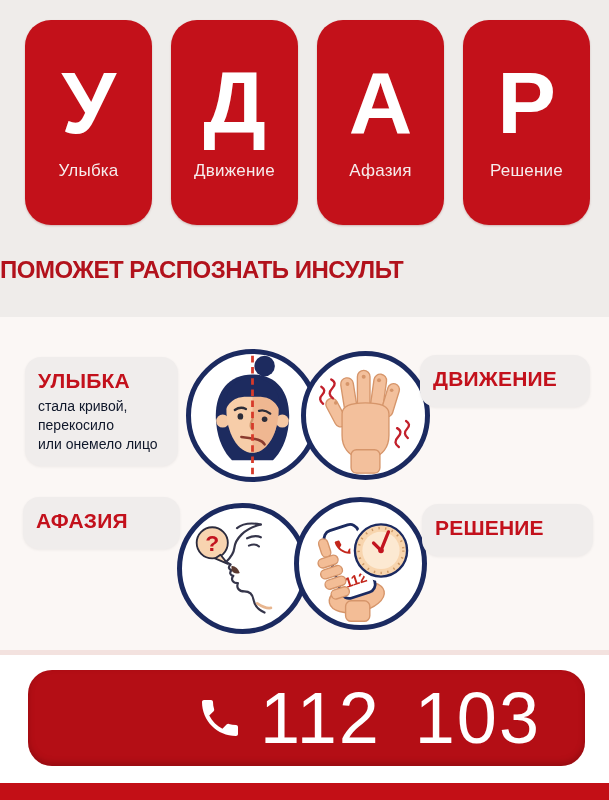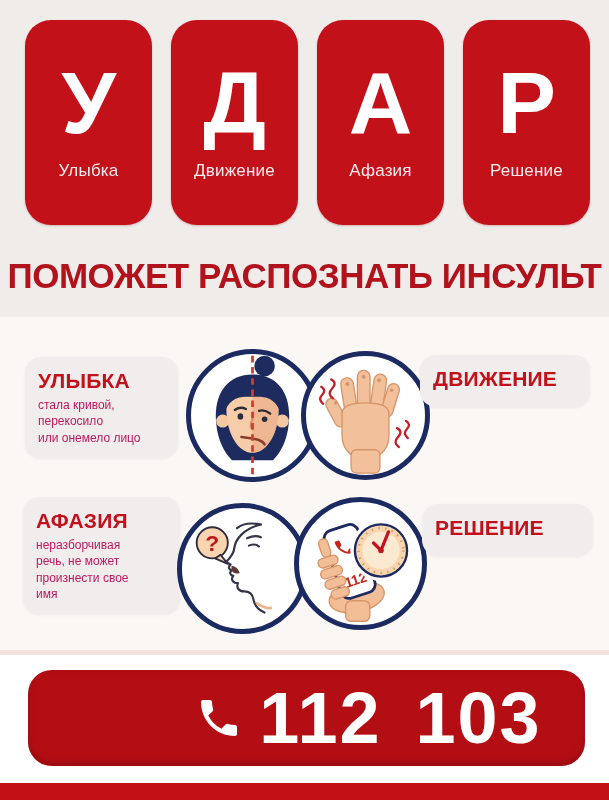--- a/index.html
+++ b/index.html
@@ -11,53 +11,53 @@
   .top-section{position:absolute;top:0;left:0;width:609px;height:317px;background:#efecea;}
   .cards-row{position:absolute;top:20px;left:25px;display:flex;gap:19px;}
   .acr-card{
     width:127px;height:205px;background:#c3111a;border-radius:26px;
     color:#ffffff;text-align:center;position:relative;
     box-shadow:0 1px 2px rgba(120,20,20,.25);
   }
   .acr-letter{font-size:88px;font-weight:bold;line-height:98px;margin-top:34px;}
   .acr-label{position:absolute;left:0;right:0;bottom:44px;font-size:17px;color:#f6ecec;letter-spacing:.2px;}
   .headline{
-    position:absolute;top:256px;left:0;width:609px;margin:0;text-align:center;
-    font-size:35px;font-weight:bold;color:#b2121c;letter-spacing:-.5px;line-height:1.15;
+    position:absolute;top:256px;left:0;width:609px;margin:0;text-align:left;
+    font-size:24px;font-weight:bold;color:#b2121c;letter-spacing:-.5px;line-height:1.15;
   }
   
   .mid-section{position:absolute;top:317px;left:0;width:609px;height:338px;background:#fbf7f5;}
   .mid-section::after{content:"";position:absolute;left:0;right:0;bottom:0;height:5px;background:#f3e2df;}
   .bubble{
     position:absolute;background:#f0edec;border-radius:16px;padding:12px 13px;
     box-shadow:0 1px 3px rgba(0,0,0,.06);box-sizing:border-box;
   }
   .b-title{font-size:21px;font-weight:bold;color:#c3111c;margin-bottom:4px;letter-spacing:.2px;}
-  .b-desc{font-size:12px;line-height:1.36;color:#be185d;white-space:pre-line;}
+  .b-desc{font-size:14px;line-height:1.36;color:#0f172a;white-space:pre-line;}
   .bubble.b1{left:25px;top:40px;width:153px;}
   .bubble.b2{left:420px;top:38px;width:170px;}
   .bubble.b3{left:23px;top:180px;width:157px;}
   .bubble.b4{left:422px;top:187px;width:171px;}
   .circle{
     position:absolute;background:#ffffff;border:5px solid #1b2a60;border-radius:50%;
     box-sizing:border-box;overflow:hidden;
   }
   .circle svg{display:block;width:100%;height:100%;}
   .circle.c1{left:186px;top:32px;width:133px;height:133px;}
   .circle.c2{left:301px;top:34px;width:129px;height:129px;}
   .circle.c3{left:177px;top:186px;width:131px;height:131px;}
   .circle.c4{left:294px;top:180px;width:133px;height:133px;}
   
   .call-button{
     position:absolute;left:28px;top:670px;width:557px;height:96px;background:#b40e15;
     border-radius:24px;display:flex;align-items:center;justify-content:center;gap:16px;
     padding-left:130px;box-sizing:border-box;border:none;cursor:pointer;
     box-shadow:inset 0 -3px 6px rgba(90,5,10,.35);
   }
-  .call-number{font-size:72px;font-weight:bold;color:#ffffff;letter-spacing:2px;word-spacing:12px;line-height:1;}
+  .call-number{font-size:72px;font-weight:normal;color:#ffffff;letter-spacing:2px;word-spacing:12px;line-height:1;}
   .bottom-strip{position:absolute;left:0;top:783px;width:609px;height:17px;background:#c30f16;}
 </style>
 </head>
 <body>
 
 <div class="page">
 
   <section class="top-section">
     <div class="cards-row">
       <div class="acr-card">
@@ -132,24 +132,20 @@
         </g>
       </svg>
     </div>
 
     <div class="bubble b2">
       <div class="b-title">ДВИЖЕНИЕ</div>
     </div>
 
     <div class="bubble b3">
       <div class="b-title">АФАЗИЯ</div>
-      <div class="b-desc">неразборчивая
-речь, не может
-произнести свое
-имя</div>
     </div>
 
     <div class="circle c3">
       <svg viewBox="0 0 132 132">
         <circle cx="33" cy="38" r="17" fill="#f8d4b0" stroke="#2b2b3d" stroke-width="2"></circle>
         <path d="M42,51 L50,61 L36,55 Z" fill="#f8d4b0" stroke="#2b2b3d" stroke-width="2" stroke-linejoin="round"></path>
         <text x="33" y="47" text-anchor="middle" font-size="25" font-weight="bold" fill="#c2141f">?</text>
         <path d="M86,18 C76,16 66,17 60,22" stroke="#35354a" stroke-width="2.4" fill="none" stroke-linecap="round"></path>
         <path d="M86,18 C68,22 58,34 57,44 C56.5,49 51,56 48,59 L53,61.5 C50,64.5 51,67 54,68 C51.5,70.5 52.5,73.5 56,74 C53,77.5 55,82 61,82 C59,87 62,91 68,91 C74,91 77,94 78,100 C79,106 83,111 90,114" stroke="#35354a" stroke-width="2.4" fill="none" stroke-linecap="round" stroke-linejoin="round"></path>
         <path d="M54,63 Q61,64 63,71 Q57,73 54,68 Z" fill="#5b3a31"></path>

